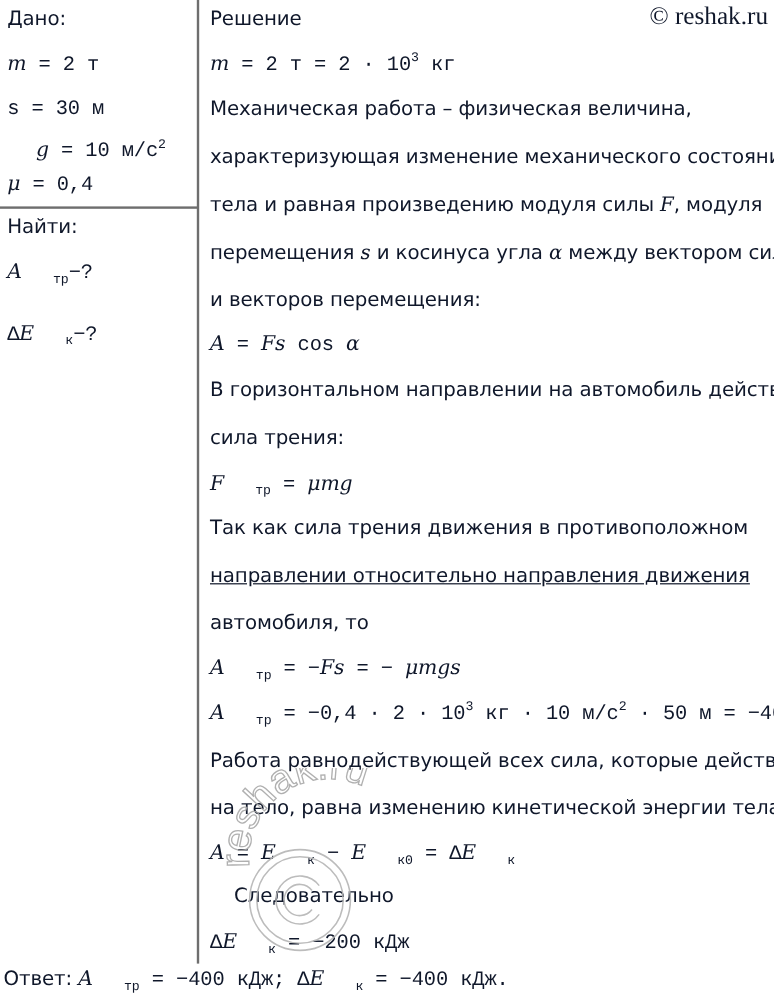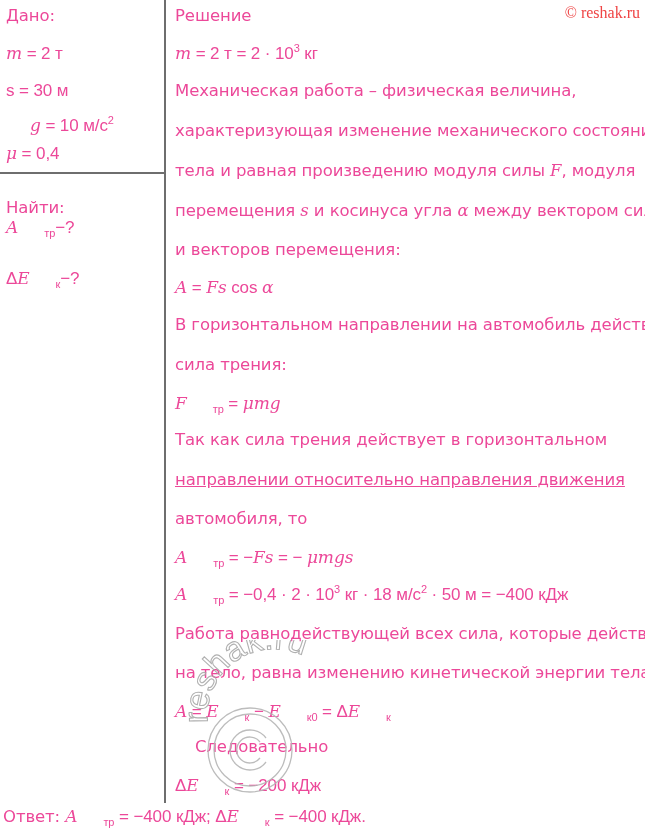--- a/index.html
+++ b/index.html
@@ -1,74 +1,74 @@
 <!DOCTYPE html>
 <html><head>
 <meta charset="utf-8">
 <style>
   html, body { margin: 0; padding: 0; background: #ffffff; }
   body {
     width: 645px; height: 831px; position: relative; overflow: hidden;
     font-family: "DejaVu Sans", sans-serif; color: #1a1a1a;
   }
-  .txt { position: absolute; font-family: "DejaVu Sans", sans-serif; font-size: 16.5px; line-height: 20px; white-space: nowrap; color: #ec4899; letter-spacing: -0.1px; }
+  .txt { position: absolute; font-family: "DejaVu Sans", sans-serif; font-size: 16.5px; line-height: 20px; white-space: nowrap; color: #0f172a; letter-spacing: -0.1px; }
   .math { font-family: "DejaVu Serif", serif; font-size: 17px; }
   .mi { font-family: "DejaVu Serif", serif; font-style: italic; }
-  .mr { font-family: Liberation Sans, sans-serif; font-style: normal; }
+  .mr { font-family: Liberation Mono, monospace; font-style: normal; }
   sub, sup { font-size: 11px; line-height: 0; }
   sub { vertical-align: -4px; margin-left: 26px; }
   sup { vertical-align: 7px; }
   .vline { position: absolute; left: 164px; top: 0; width: 2px; height: 803px; background: #6e6e6e; }
   .hline { position: absolute; left: 0; top: 172px; width: 165px; height: 2px; background: #6e6e6e; }
-  .copyright { position: absolute; right: 5px; top: 0; font-family: "Liberation Serif", serif; font-size: 16px; color: #ef4444; line-height: 26px; }
+  .copyright { position: absolute; right: 5px; top: 0; font-family: "Liberation Serif", serif; font-size: 21px; color: #0f172a; line-height: 26px; }
   .watermark { position: absolute; left: 188px; top: 640px; width: 170px; height: 170px; pointer-events: none; opacity: 0.9; }
 </style>
 </head>
 <body>
 
 <div class="vline"></div>
 <div class="hline"></div>
 
 <div class="copyright">© reshak.ru</div>
 
 <div class="txt" style="left:6px; top:6px;">Дано:</div>
 
 <div class="txt math" style="left:6px; top:43px;"><span class="mi">m</span><span class="mr"> = 2 т</span></div>
 <div class="txt math" style="left:6px; top:80px;"><span class="mr">s</span><span class="mr"> = 30 м</span></div>
 <div class="txt math" style="left:6px; top:115px;margin-left:24px;"><span class="mi">g</span><span class="mr"> = 10 м/с</span><sup class="mr">2</sup></div>
 <div class="txt math" style="left:6px; top:143px;"><span class="mi">μ</span><span class="mr"> = 0,4</span></div>
 
-<div class="txt" style="left:6px; top:179px;margin-top:19px;">Найти:</div>
+<div class="txt" style="left:6px; top:179px;">Найти:</div>
 <div class="txt math" style="left:6px; top:217px;"><span class="mi">A</span><sub class="mr">тр</sub><span class="mr">−?</span></div>
 <div class="txt math" style="left:6px; top:268px;"><span class="mr">Δ</span><span class="mi">E</span><sub class="mr">к</sub><span class="mr">−?</span></div>
 
 <div class="txt" style="left:175px; top:6px;">Решение</div>
 
 <div class="txt math" style="left:175px; top:43px;"><span class="mi">m</span><span class="mr"> = 2 т = 2 · 10</span><sup class="mr">3</sup><span class="mr"> кг</span></div>
 
 <div class="txt" style="left:175px; top:81px;">Механическая работа – физическая величина,</div>
 <div class="txt" style="left:175px; top:121px;">характеризующая изменение механического состояния</div>
 <div class="txt" style="left:175px; top:161px;"><span>тела и равная произведению модуля силы </span><span class="mi">F</span><span>, модуля</span></div>
 <div class="txt" style="left:175px; top:201px;"><span>перемещения </span><span class="mi">s</span><span> и косинуса угла </span><span class="mi">α</span><span> между вектором силы</span></div>
 <div class="txt" style="left:175px; top:240px;">и векторов перемещения:</div>
 
 <div class="txt math" style="left:175px; top:277px;"><span class="mi">A</span><span class="mr"> = </span><span class="mi">Fs</span><span class="mr"> cos </span><span class="mi">α</span></div>
 
 <div class="txt" style="left:175px; top:315px;">В горизонтальном направлении на автомобиль действует</div>
 <div class="txt" style="left:175px; top:355px;">сила трения:</div>
 
 <div class="txt math" style="left:175px; top:393px;"><span class="mi">F</span><sub class="mr">тр</sub><span class="mr"> = </span><span class="mi">μmg</span></div>
 
-<div class="txt" style="left:175px; top:430px;">Так как сила трения действует в горизонтальном</div>
+<div class="txt" style="left:175px; top:430px;">Так как сила трения движения в противоположном</div>
 <div class="txt" style="left:175px; top:470px;text-decoration:underline;">направлении относительно направления движения</div>
 <div class="txt" style="left:175px; top:509px;">автомобиля, то</div>
 
 <div class="txt math" style="left:175px; top:547px;"><span class="mi">A</span><sub class="mr">тр</sub><span class="mr"> = −</span><span class="mi">Fs</span><span class="mr"> = − </span><span class="mi">μmgs</span></div>
 
-<div class="txt math" style="left:175px; top:584px;"><span class="mi">A</span><sub class="mr">тр</sub><span class="mr"> = −0,4 · 2 · 10</span><sup class="mr">3</sup><span class="mr"> кг · 18 м/с</span><sup class="mr">2</sup><span class="mr"> · 50 м = −400 кДж</span></div>
+<div class="txt math" style="left:175px; top:584px;"><span class="mi">A</span><sub class="mr">тр</sub><span class="mr"> = −0,4 · 2 · 10</span><sup class="mr">3</sup><span class="mr"> кг · 10 м/с</span><sup class="mr">2</sup><span class="mr"> · 50 м = −400 кДж</span></div>
 
 <div class="txt" style="left:175px; top:624px;">Работа равнодействующей всех сила, которые действуют</div>
 <div class="txt" style="left:175px; top:663px;">на тело, равна изменению кинетической энергии тела:</div>
 
 <div class="txt math" style="left:175px; top:701px;"><span class="mi">A</span><span class="mr"> = </span><span class="mi">E</span><sub class="mr">к</sub><span class="mr"> − </span><span class="mi">E</span><sub class="mr">к0</sub><span class="mr"> = Δ</span><span class="mi">E</span><sub class="mr">к</sub></div>
 
 <div class="txt" style="left:175px; top:737px;margin-left:20px;">Следовательно</div>
 
 <div class="txt math" style="left:175px; top:775px;"><span class="mr">Δ</span><span class="mi">E</span><sub class="mr">к</sub><span class="mr"> = −200 кДж</span></div>
 

